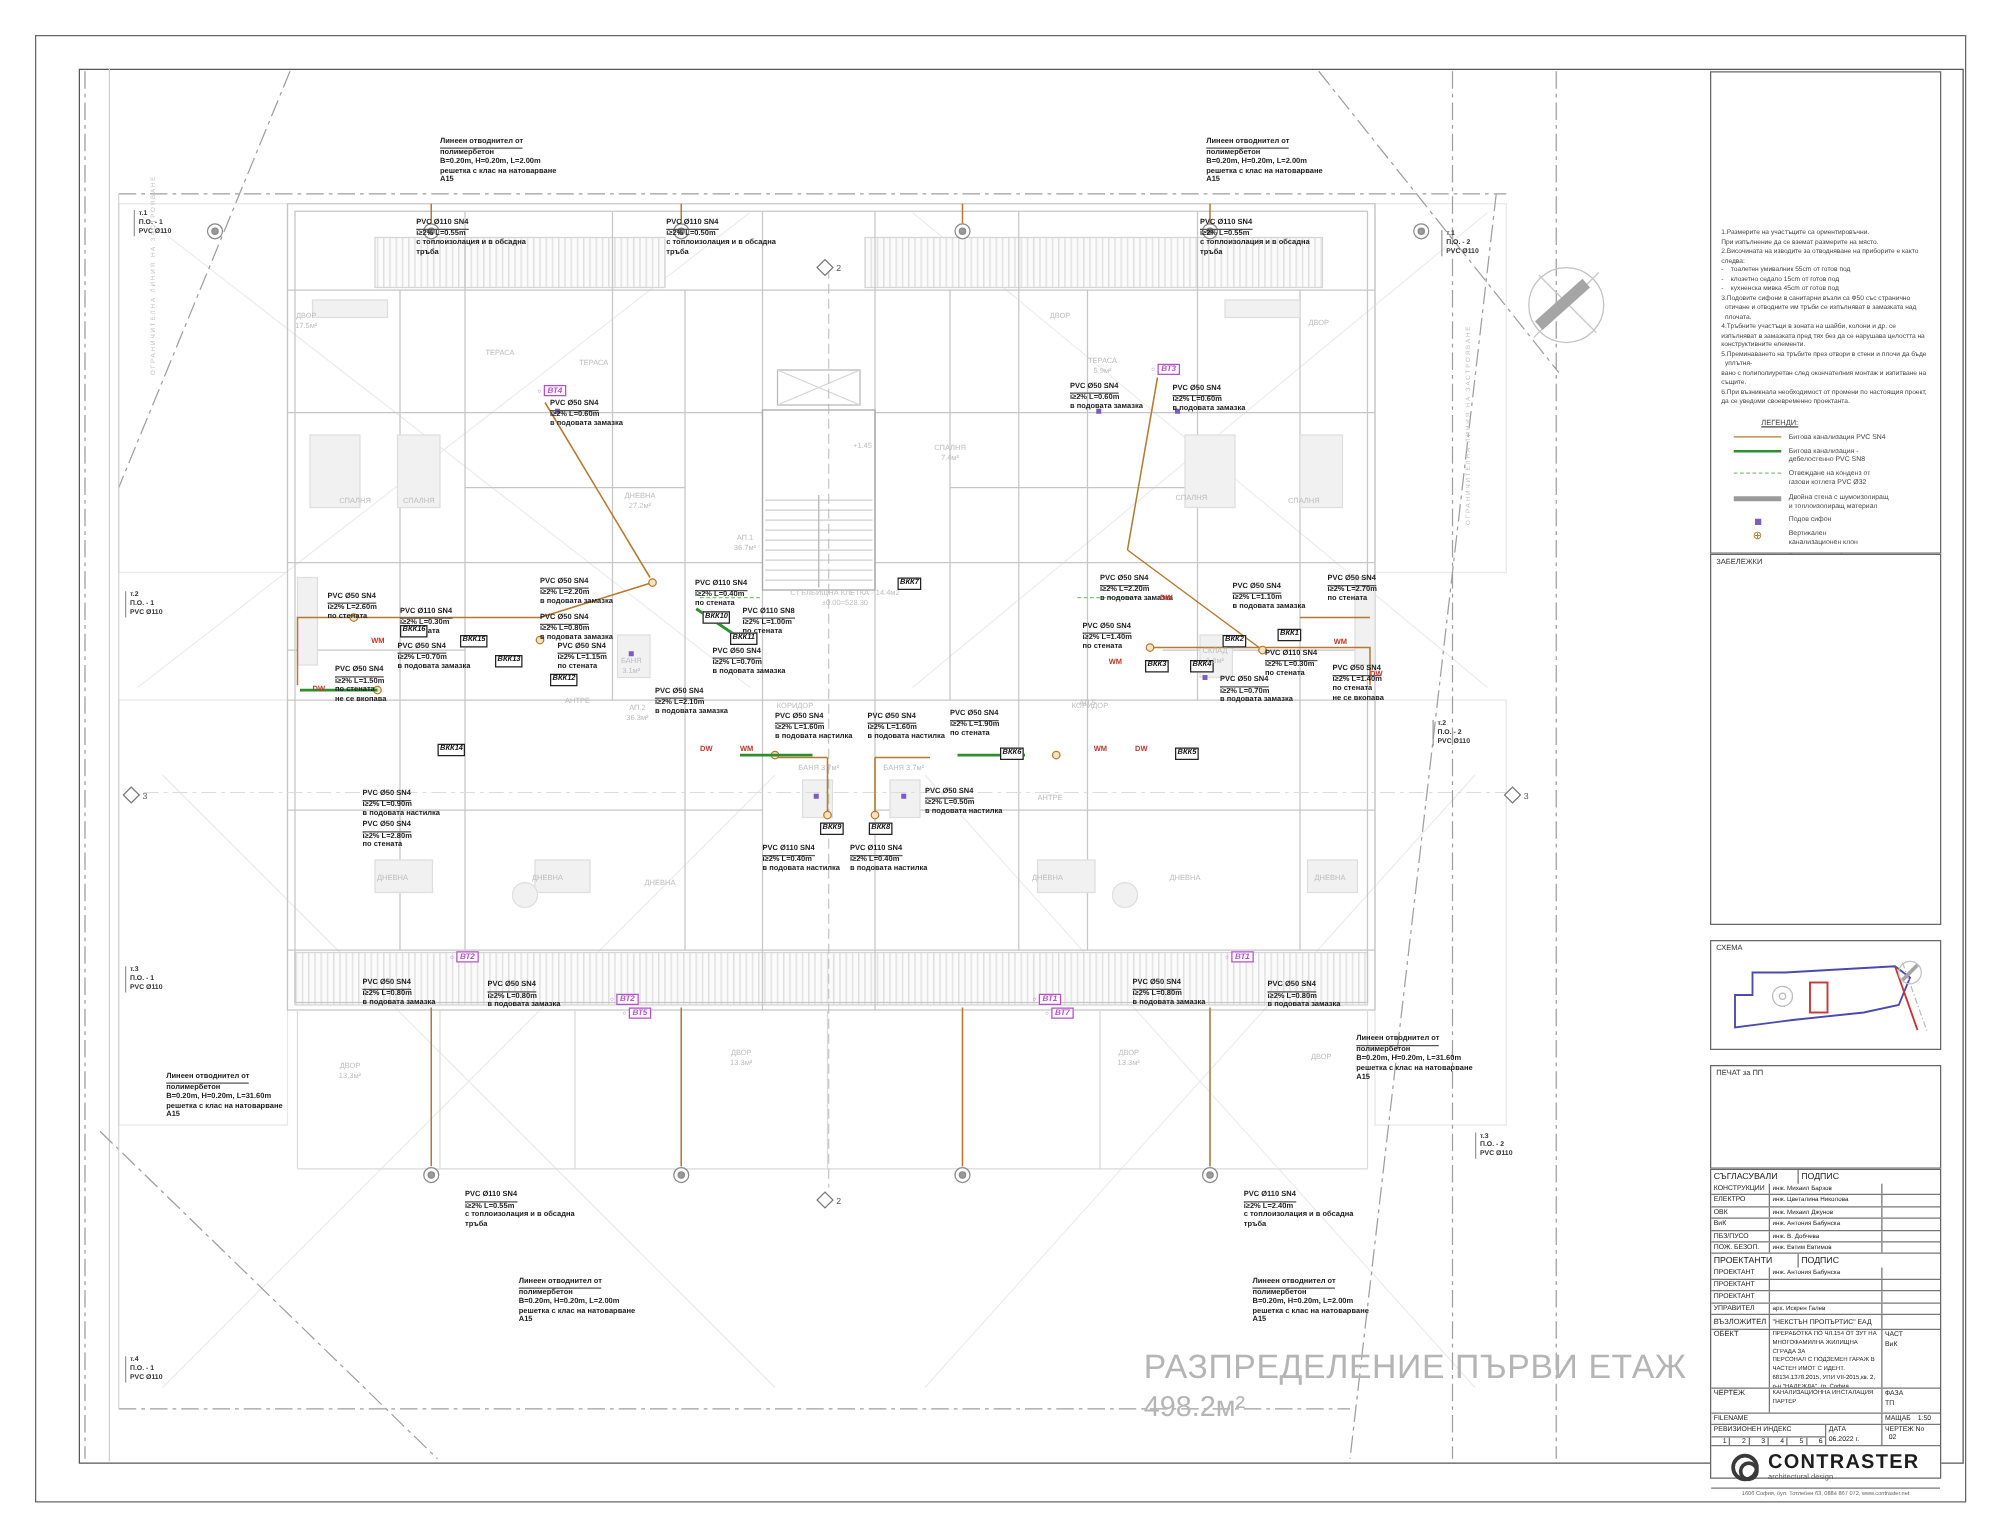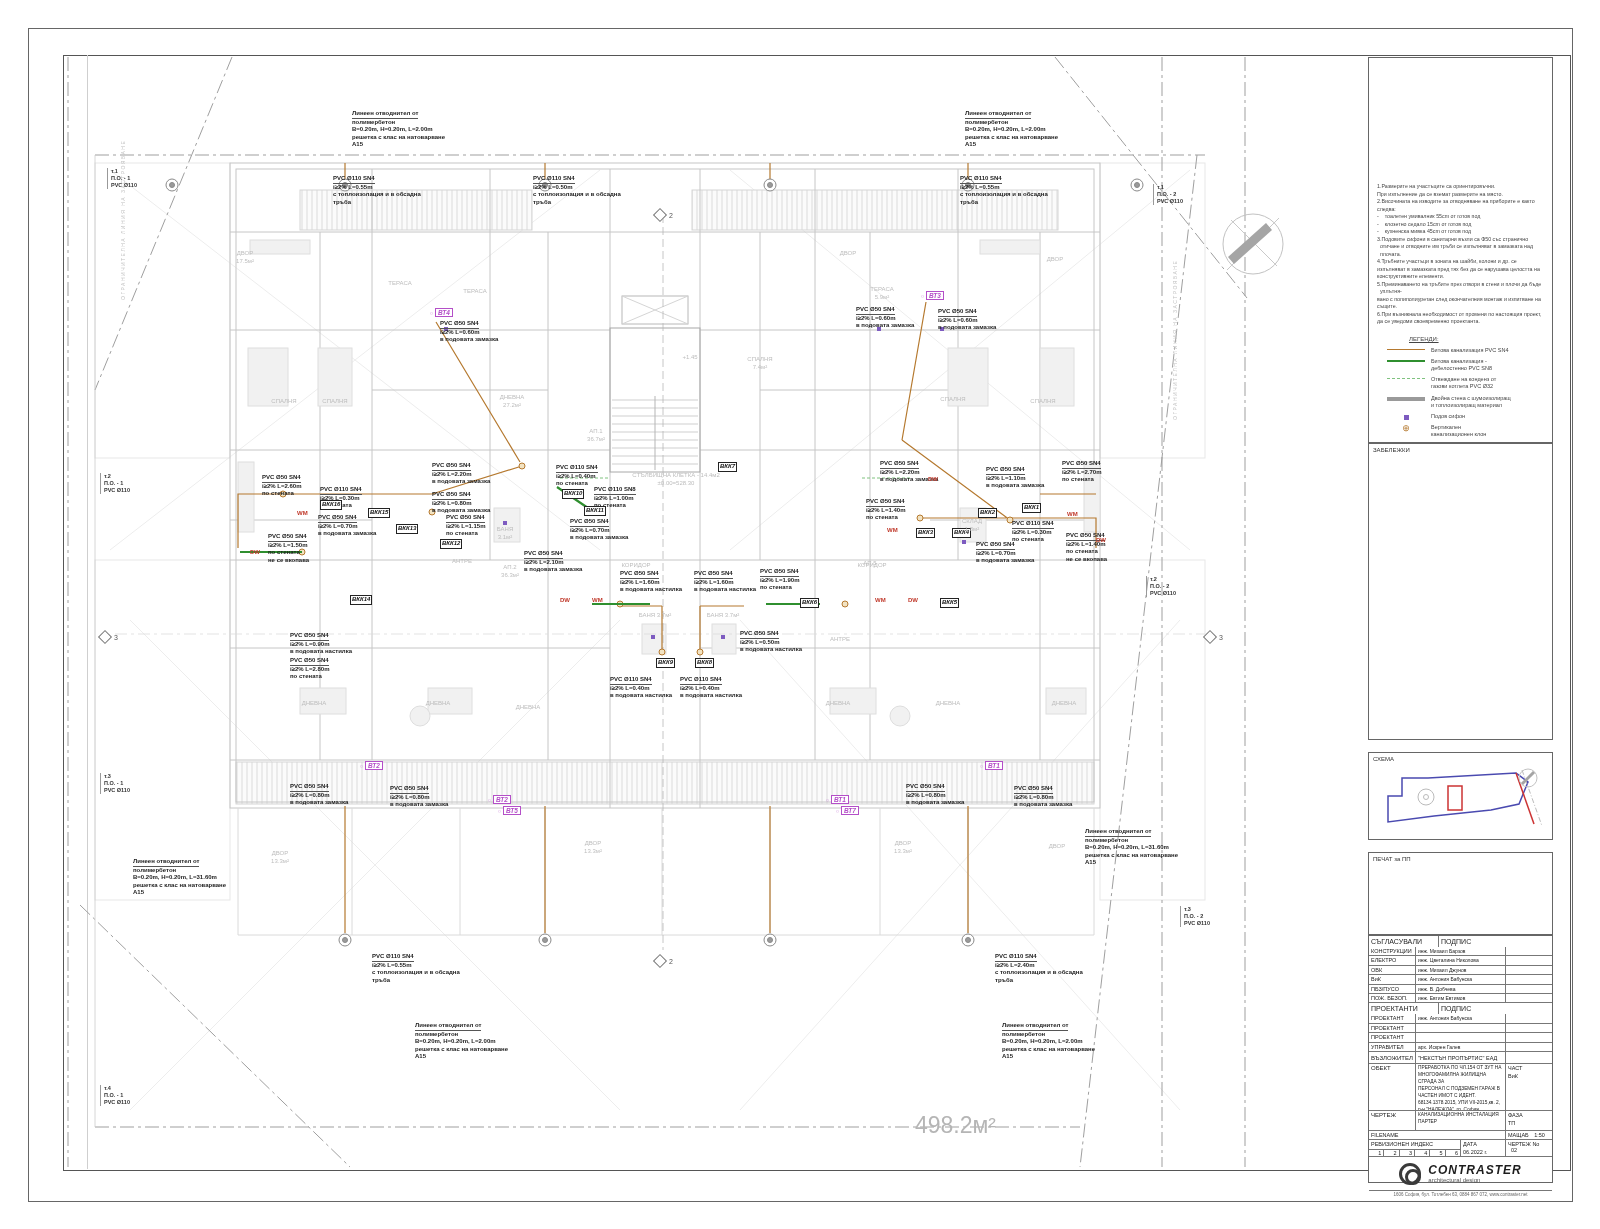--- a/index.html
+++ b/index.html
@@ -72,21 +72,21 @@
   .stack .val{font-size:5.5px;margin-top:2px;}
   .revmain{width:92px;flex:0 0 92px;padding:0 !important;}
   .revtitle{padding:1px 2px;height:7px;line-height:6px;}
   .revcells{display:flex;border-top:1px solid #777;height:8px;}
   .revcells span{flex:1;border-right:1px solid #777;text-align:right;padding:0 2px;line-height:7px;}
   .revcells span:last-child{border-right:none;}
   .revmid{width:45px;flex:0 0 45px;}
   .logo-row{display:flex;align-items:center;justify-content:center;height:33px;border-top:1px solid #777;}
   .logo-mark{width:22px;height:22px;border-radius:50%;border:3px solid #3a3a3a;box-sizing:border-box;position:relative;margin-right:7px;}
   .logo-mark::after{content:"";position:absolute;left:3px;top:3px;width:10px;height:10px;border-radius:50%;border:3px solid #3a3a3a;}
-  .logo-name{font-size:12px;font-weight:bold;letter-spacing:1px;color:#1d1d1d;line-height:1;font-style:italic;}
+  .logo-name{font-size:16px;font-weight:bold;letter-spacing:1px;color:#1d1d1d;line-height:1;}
   .logo-sub{font-size:6px;color:#555;margin-top:1px;}
   .addr{font-size:4.5px;color:#666;text-align:center;height:8px;line-height:8px;border-top:1px solid #777;}
 </style>
 </head>
 <body>
 
 <div class="sheet">
 
   <div class="outer-frame"></div>
   <div class="main-frame"></div>
@@ -598,20 +598,21 @@
         <div>PVC Ø110</div>
       </div>
       <div class="sect" style="left: 100px; top: 628px;"><span class="tri"></span><span class="n">3</span></div>
       <div class="sect" style="left: 1205px; top: 628px;"><span class="tri"></span><span class="n">3</span></div>
       <div class="sect" style="left: 655px; top: 206px;"><span class="tri"></span><span class="n">2</span></div>
       <div class="sect" style="left: 655px; top: 952px;"><span class="tri"></span><span class="n">2</span></div>
       <div class="blabel" style="left: 120px; top: 300px;">ОГРАНИЧИТЕЛНА ЛИНИЯ НА ЗАСТРОЯВАНЕ</div>
       <div class="blabel" style="left: 1172px; top: 420px;">ОГРАНИЧИТЕЛНА ЛИНИЯ НА ЗАСТРОЯВАНЕ</div>
     </div>
 
+  <div class="plan-title">РАЗПРЕДЕЛЕНИЕ ПЪРВИ ЕТАЖ</div>
   <div class="plan-area">498.2м²</div>
 
   <div class="tb" id="tb-notes">
     <div id="notes-lines"><div>1.Размерите на участъците са ориентировъчни.</div><div>При изпълнение да се вземат размерите на място.</div><div>2.Височината на изводите за отводняване на приборите е както</div><div>следва:</div><div>-    тоалетен умивалник 55cm от готов под</div><div>-    клозетно седало 15cm от готов под</div><div>-    кухненска мивка 45cm от готов под</div><div>3.Подовите сифони в санитарни възли са Ф50 със странично</div><div>  отичане и отводните им тръби се изпълняват в замазката над</div><div>  плочата.</div><div>4.Тръбните участъци в зоната на шайби, колони и др. се</div><div>изпълняват в замазката пред тях без да се нарушава целостта на</div><div>конструктивните елементи.</div><div>5.Преминаването на тръбите през отвори в стени и плочи да бъде</div><div>  уплътня-</div><div>вано с полиполиуретан след окончателния монтаж и изпитване на</div><div>същите.</div><div>6.При възникнала необходимост от промени по настоящия проект,</div><div>да се уведоми своевременно проектанта.</div></div>
     <div id="legend">
       <div class="ltitle">ЛЕГЕНДИ:</div>
       <div id="legend-items">
           <div class="litem">
             <div class="sw">
               <div class="ln ln-sn4"></div>

